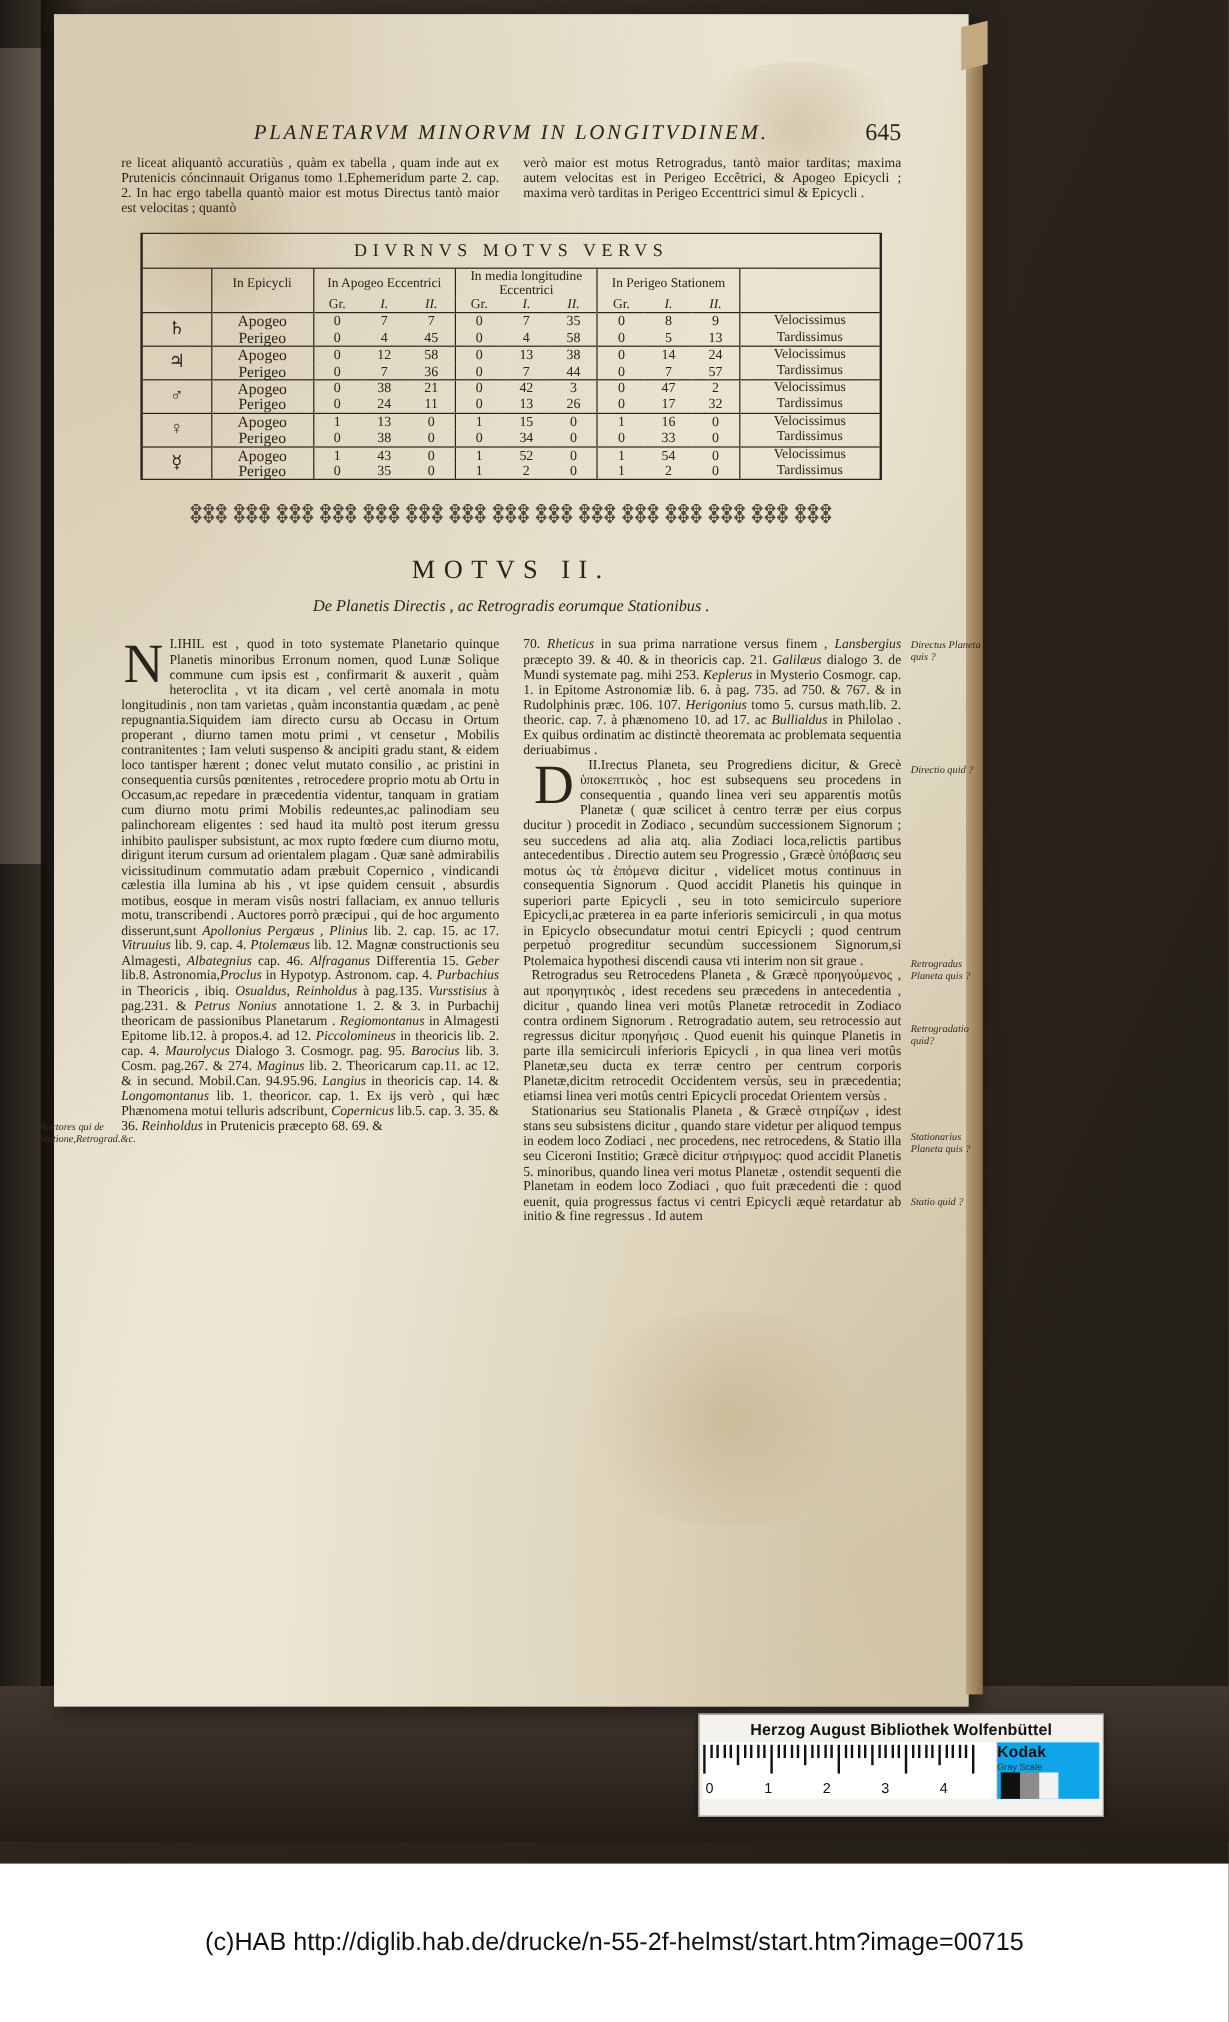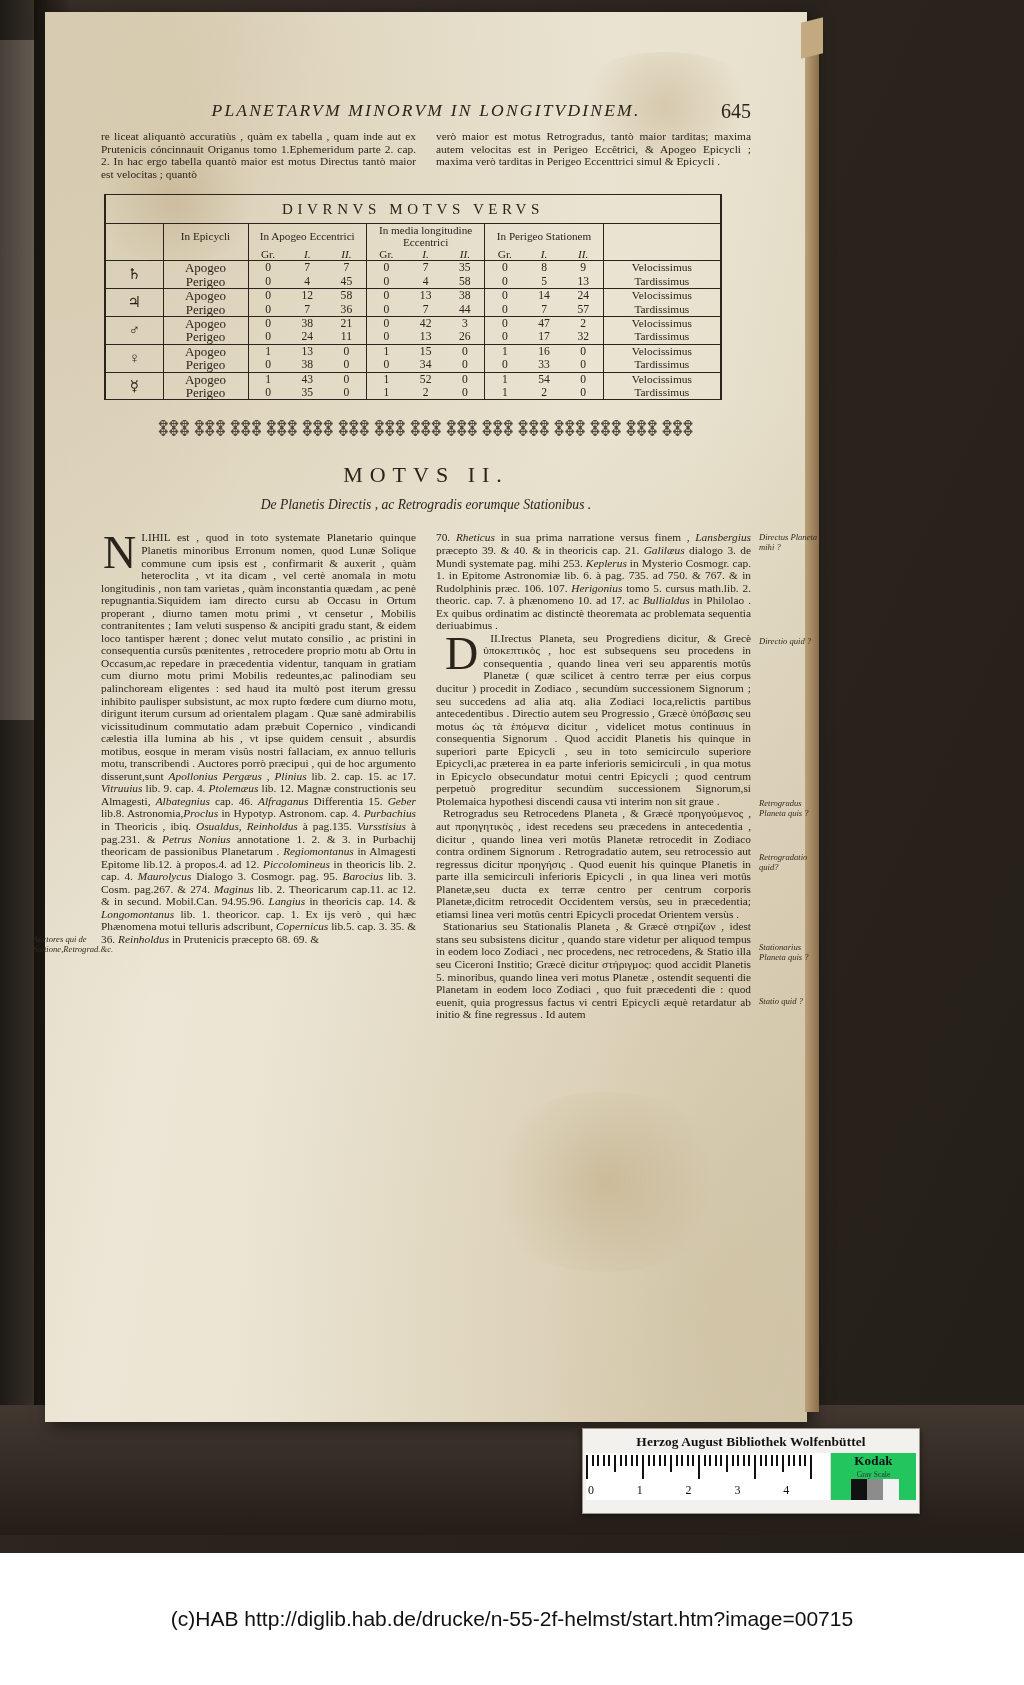--- a/index.html
+++ b/index.html
@@ -80,21 +80,21 @@
   .col{ width:315px; }
   .col p{
     margin:0; font-size:11.4px; line-height:12.6px;
     text-align:justify; text-justify:inter-word;
     hyphens:none;
   }
   .it{ font-style:italic; }
 
   
   #motus-table{
-    margin:14px 0 0 0; width:618px; border-collapse:collapse;
+    margin:14px 0 0 13px; width:618px; border-collapse:collapse;
     background:rgba(255,255,255,.06);
   }
   #table-wrap{ padding-left:3px; }
   .tbl-outer{ border:1.6px solid #2b241c; border-left-width:2.6px; border-right-width:2.6px;}
   .tbl-title{
     text-align:center; font-size:15px; letter-spacing:4.6px;
     padding:6px 0 5px; border-bottom:1.6px solid #2b241c;
   }
   table.grid{ width:100%; border-collapse:collapse; font-size:11.4px; }
   table.grid td, table.grid th{
@@ -158,38 +158,38 @@
     text-align:left;
   }
   .marg-right{ right:-70px; }
   .marg-left{ left:-68px; width:64px; }
 
   
   #plate{
     position:absolute; left:582px; top:1428px; width:338px; height:86px;
     background:#f2f1ee; border:1px solid #9b958c;
     box-shadow:0 2px 6px rgba(0,0,0,.5);
-    font-family:Liberation Serif, serif;
+    font-family:Liberation Sans, sans-serif;
   }
   #plate-title{
     text-align:center; font-size:13.4px; font-weight:bold; color:#111;
     padding:5px 0 3px; letter-spacing:.1px;
   }
   #plate-row{ display:flex; align-items:stretch; height:50px; padding:0 3px 3px; }
   #ruler{ flex:1; position:relative; background:#fff; }
   #ticks{ position:absolute; left:0; top:2px; width:100%; height:24px; }
   #ticks i{ position:absolute; top:0; width:2px; background:#111; display:block;}
   #numbers{
     position:absolute; bottom:2px; left:0; width:100%;
     display:flex; font-size:12px; color:#111;
   }
   #numbers span{ width:20%; text-align:left; padding-left:2px;}
   #kodak{
-    width:86px; background:#22c55e; display:flex; flex-direction:column;
-    align-items:center; justify-content:center; border-left:1px solid #ddd;
+    width:86px; background:#0ea5e9; display:flex; flex-direction:column;
+    justify-content:center; border-left:1px solid #ddd;
   }
   #kodak-word{ font-size:13px; font-weight:bold; color:#111; letter-spacing:.2px;}
   #kodak-sub{ font-size:7.6px; color:#333; margin-top:1px;}
   #greybar{ display:flex; width:48px; height:34px; margin-left:3px; }
   #greybar b{ display:block; flex:1; height:100%; }
 
   
   #caption{
     position:absolute; left:0; bottom:0; width:1024px; height:132px;
     background:#fff; color:#111;
@@ -417,21 +417,21 @@
       <div id="right-body">
         <p class="para"><span>70. </span><i class="it">Rheticus</i><span> in sua prima narratione versus  finem , </span><i class="it">Lansbergius</i><span> præcepto 39. &amp; 40. &amp; in theoricis cap. 21. </span><i class="it">Galilæus</i><span> dialogo 3. de Mundi systemate  pag. mihi 253. </span><i class="it">Keplerus</i><span> in Mysterio Cosmogr. cap. 1. in Epitome Astronomiæ lib. 6. à pag. 735. ad 750. &amp; 767. &amp; in Rudolphinis præc. 106. 107. </span><i class="it">Herigonius</i><span> tomo 5. cursus math.lib. 2. theoric. cap. 7. à phænomeno 10. ad 17. ac </span><i class="it">Bullialdus</i><span> in Philolao .  Ex quibus ordinatim ac distinctè theoremata ac problemata sequentia deriuabimus .</span></p>
 
 
         <p class="para"><span class="secnum">II.</span><span class="dropcap">D</span><span>Irectus Planeta, seu Progrediens dicitur, &amp; Grecè ὑποκεπτικὸς , hoc est subsequens seu procedens in consequentia , quando linea veri seu apparentis motûs Planetæ ( quæ scilicet à centro terræ per eius corpus ducitur ) procedit in Zodiaco , secundùm successionem Signorum ; seu succedens ad alia atq. alia Zodiaci loca,relictis partibus antecedentibus . Directio autem seu Progressio , Græcè ὑπόβασις seu motus ὡς τὰ ἑπόμενα dicitur , videlicet motus continuus  in consequentia Signorum . Quod accidit Planetis his quinque in superiori parte Epicycli , seu in toto semicirculo superiore Epicycli,ac præterea in ea parte inferioris semicirculi , in qua motus in Epicyclo obsecundatur motui centri Epicycli ; quod centrum perpetuò progreditur secundùm successionem Signorum,si Ptolemaica hypothesi discendi causa vti interim non sit graue .</span></p>
 
         <p class="para">Retrogradus seu Retrocedens Planeta , &amp; Græcè προηγούμενος , aut προηγητικὸς , idest recedens seu præcedens in antecedentia , dicitur , quando linea veri motûs Planetæ retrocedit in Zodiaco contra ordinem Signorum . Retrogradatio autem, seu retrocessio aut regressus dicitur προηγήσις .  Quod euenit his quinque Planetis in parte illa semicirculi inferioris Epicycli , in qua linea veri motûs Planetæ,seu ducta ex terræ centro per centrum corporis Planetæ,dicitm retrocedit Occidentem versùs, seu in præcedentia; etiamsi linea veri motûs centri Epicycli procedat Orientem versùs .</p>
 
         <p class="para">Stationarius seu Stationalis Planeta , &amp; Græcè στηρίζων , idest stans seu subsistens dicitur , quando stare videtur per aliquod tempus in eodem loco Zodiaci , nec procedens, nec retrocedens, &amp; Statio illa seu Ciceroni Institio; Græcè dicitur στήριγμος: quod accidit Planetis 5. minoribus, quando linea veri motus Planetæ , ostendit sequenti die Planetam in eodem loco Zodiaci , quo fuit præcedenti die : quod euenit, quia progressus factus vi centri Epicycli æquè retardatur ab  initio &amp; fine regressus .  Id autem</p>
 
-        <div class="marg marg-right" style="top:2px;">Directus Planeta mihi ?</div>
+        <div class="marg marg-right" style="top:2px;">Directus Planeta quis ?</div>
         <div class="marg marg-right" style="top:106px;">Directio quid ?</div>
         <div class="marg marg-right" style="top:268px;margin-left:48px;">Retrogradus Planeta quis ?</div>
         <div class="marg marg-right" style="top:322px;">Retrogradatio quid?</div>
         <div class="marg marg-right" style="top:412px;">Stationarius Planeta quis ?</div>
         <div class="marg marg-right" style="top:466px;">Statio quid ?</div>
       </div>
 
     </div>
   </div>
 </div>

